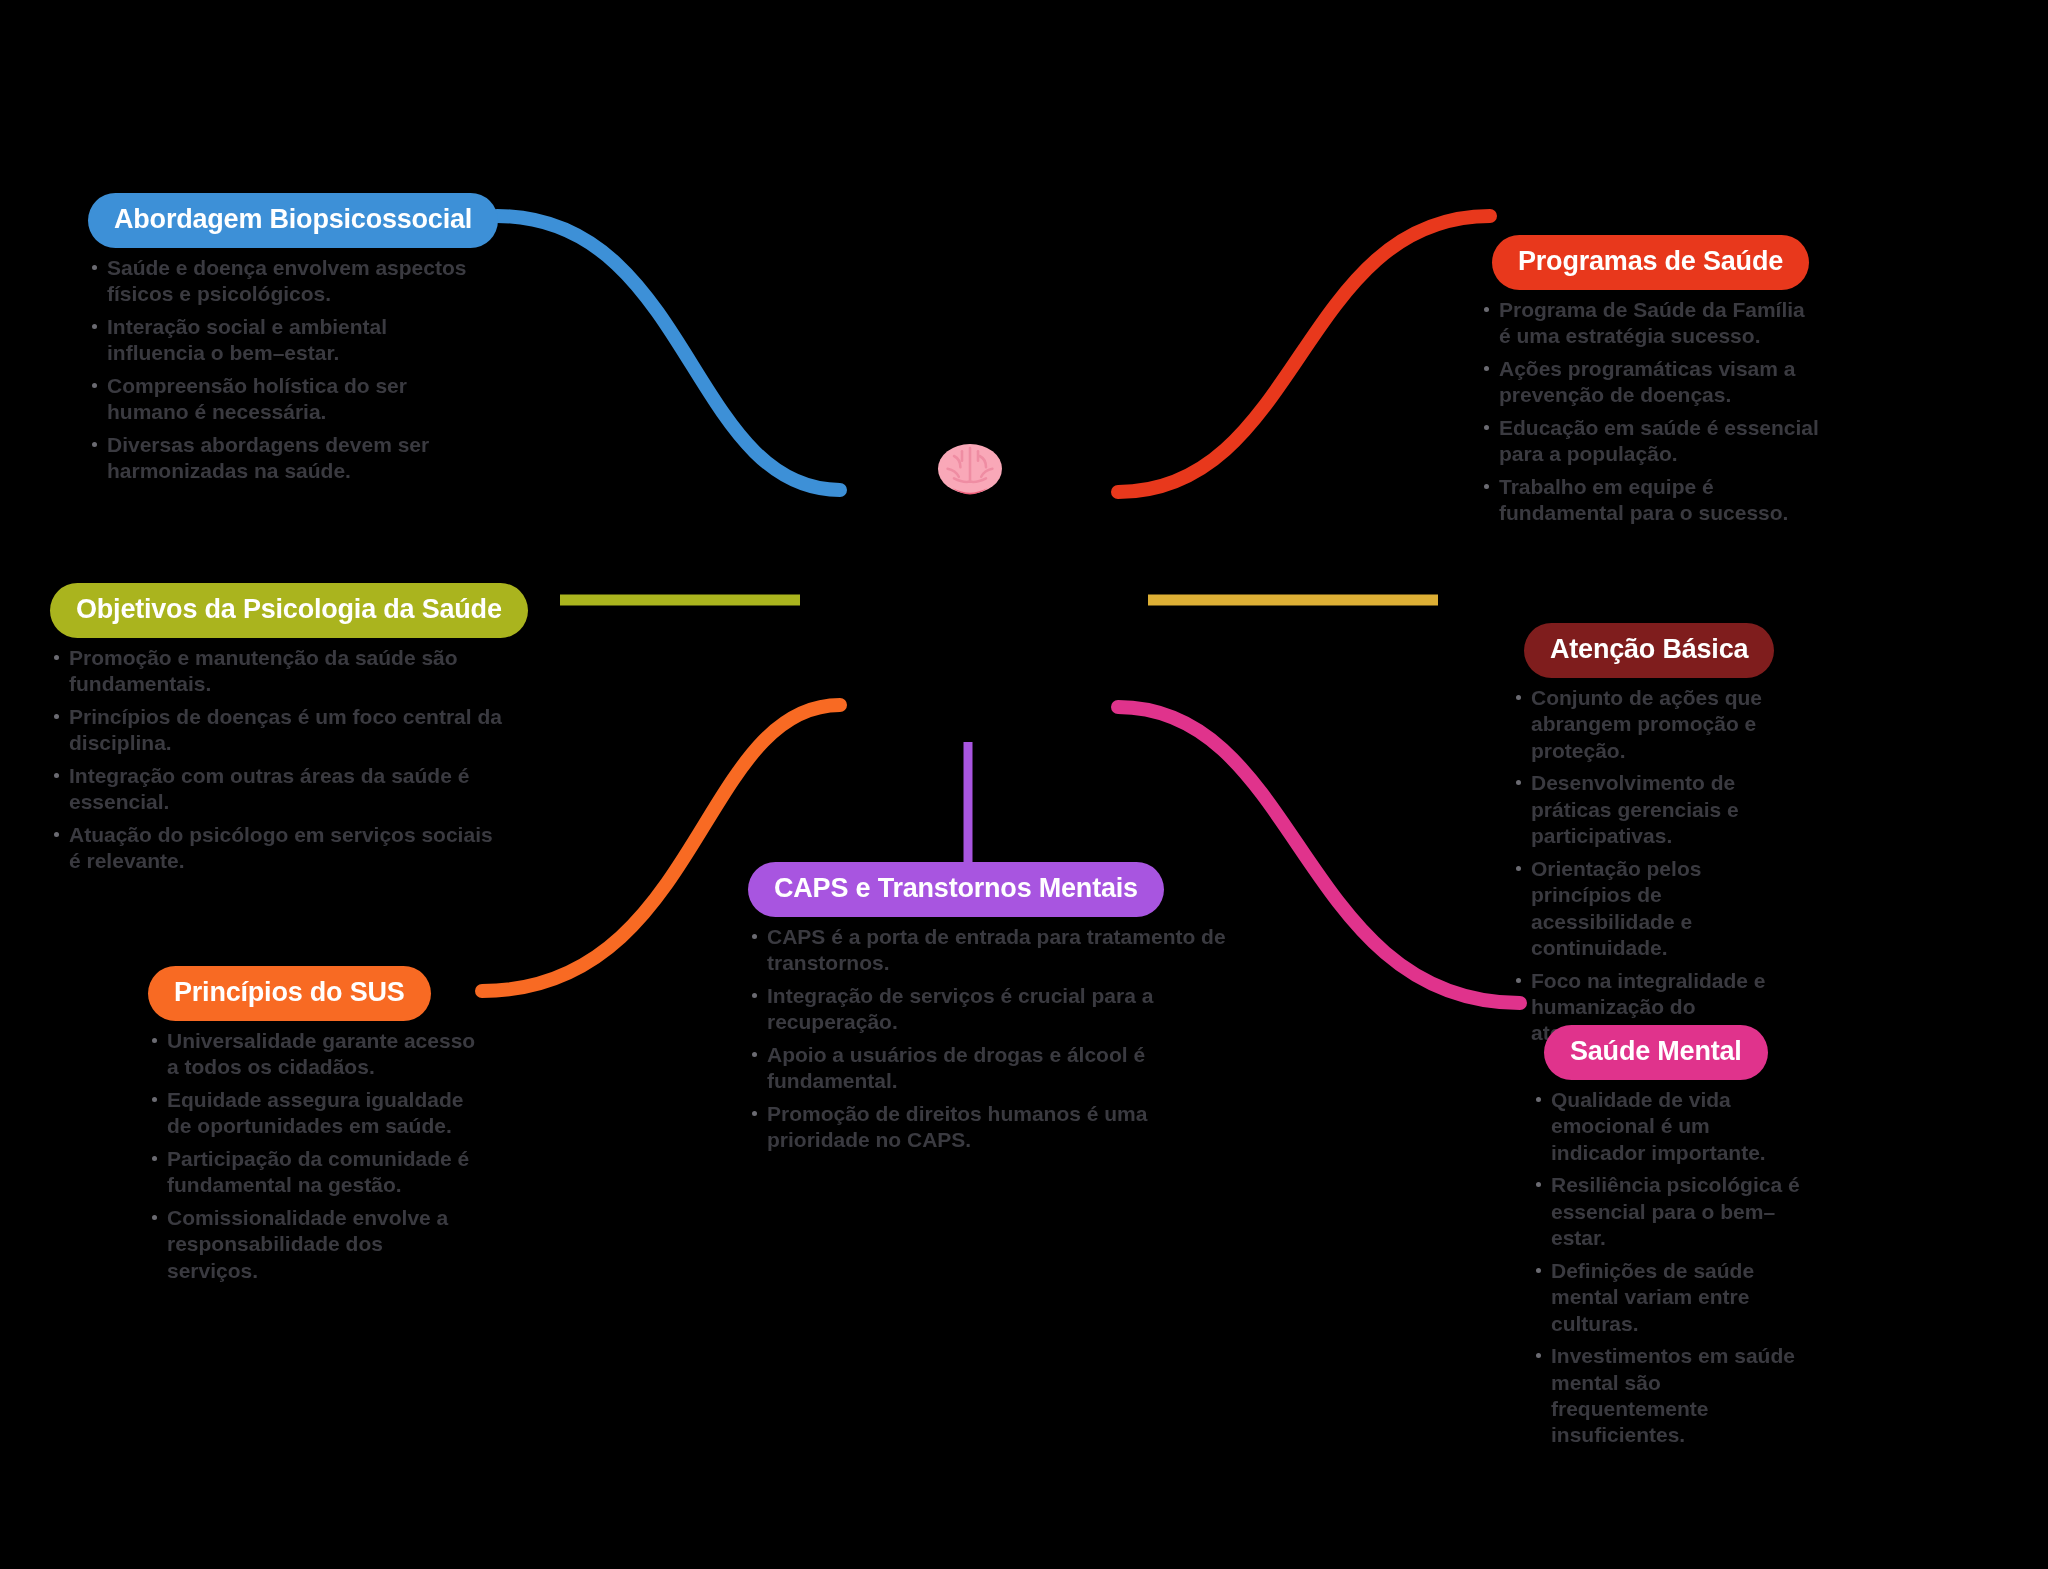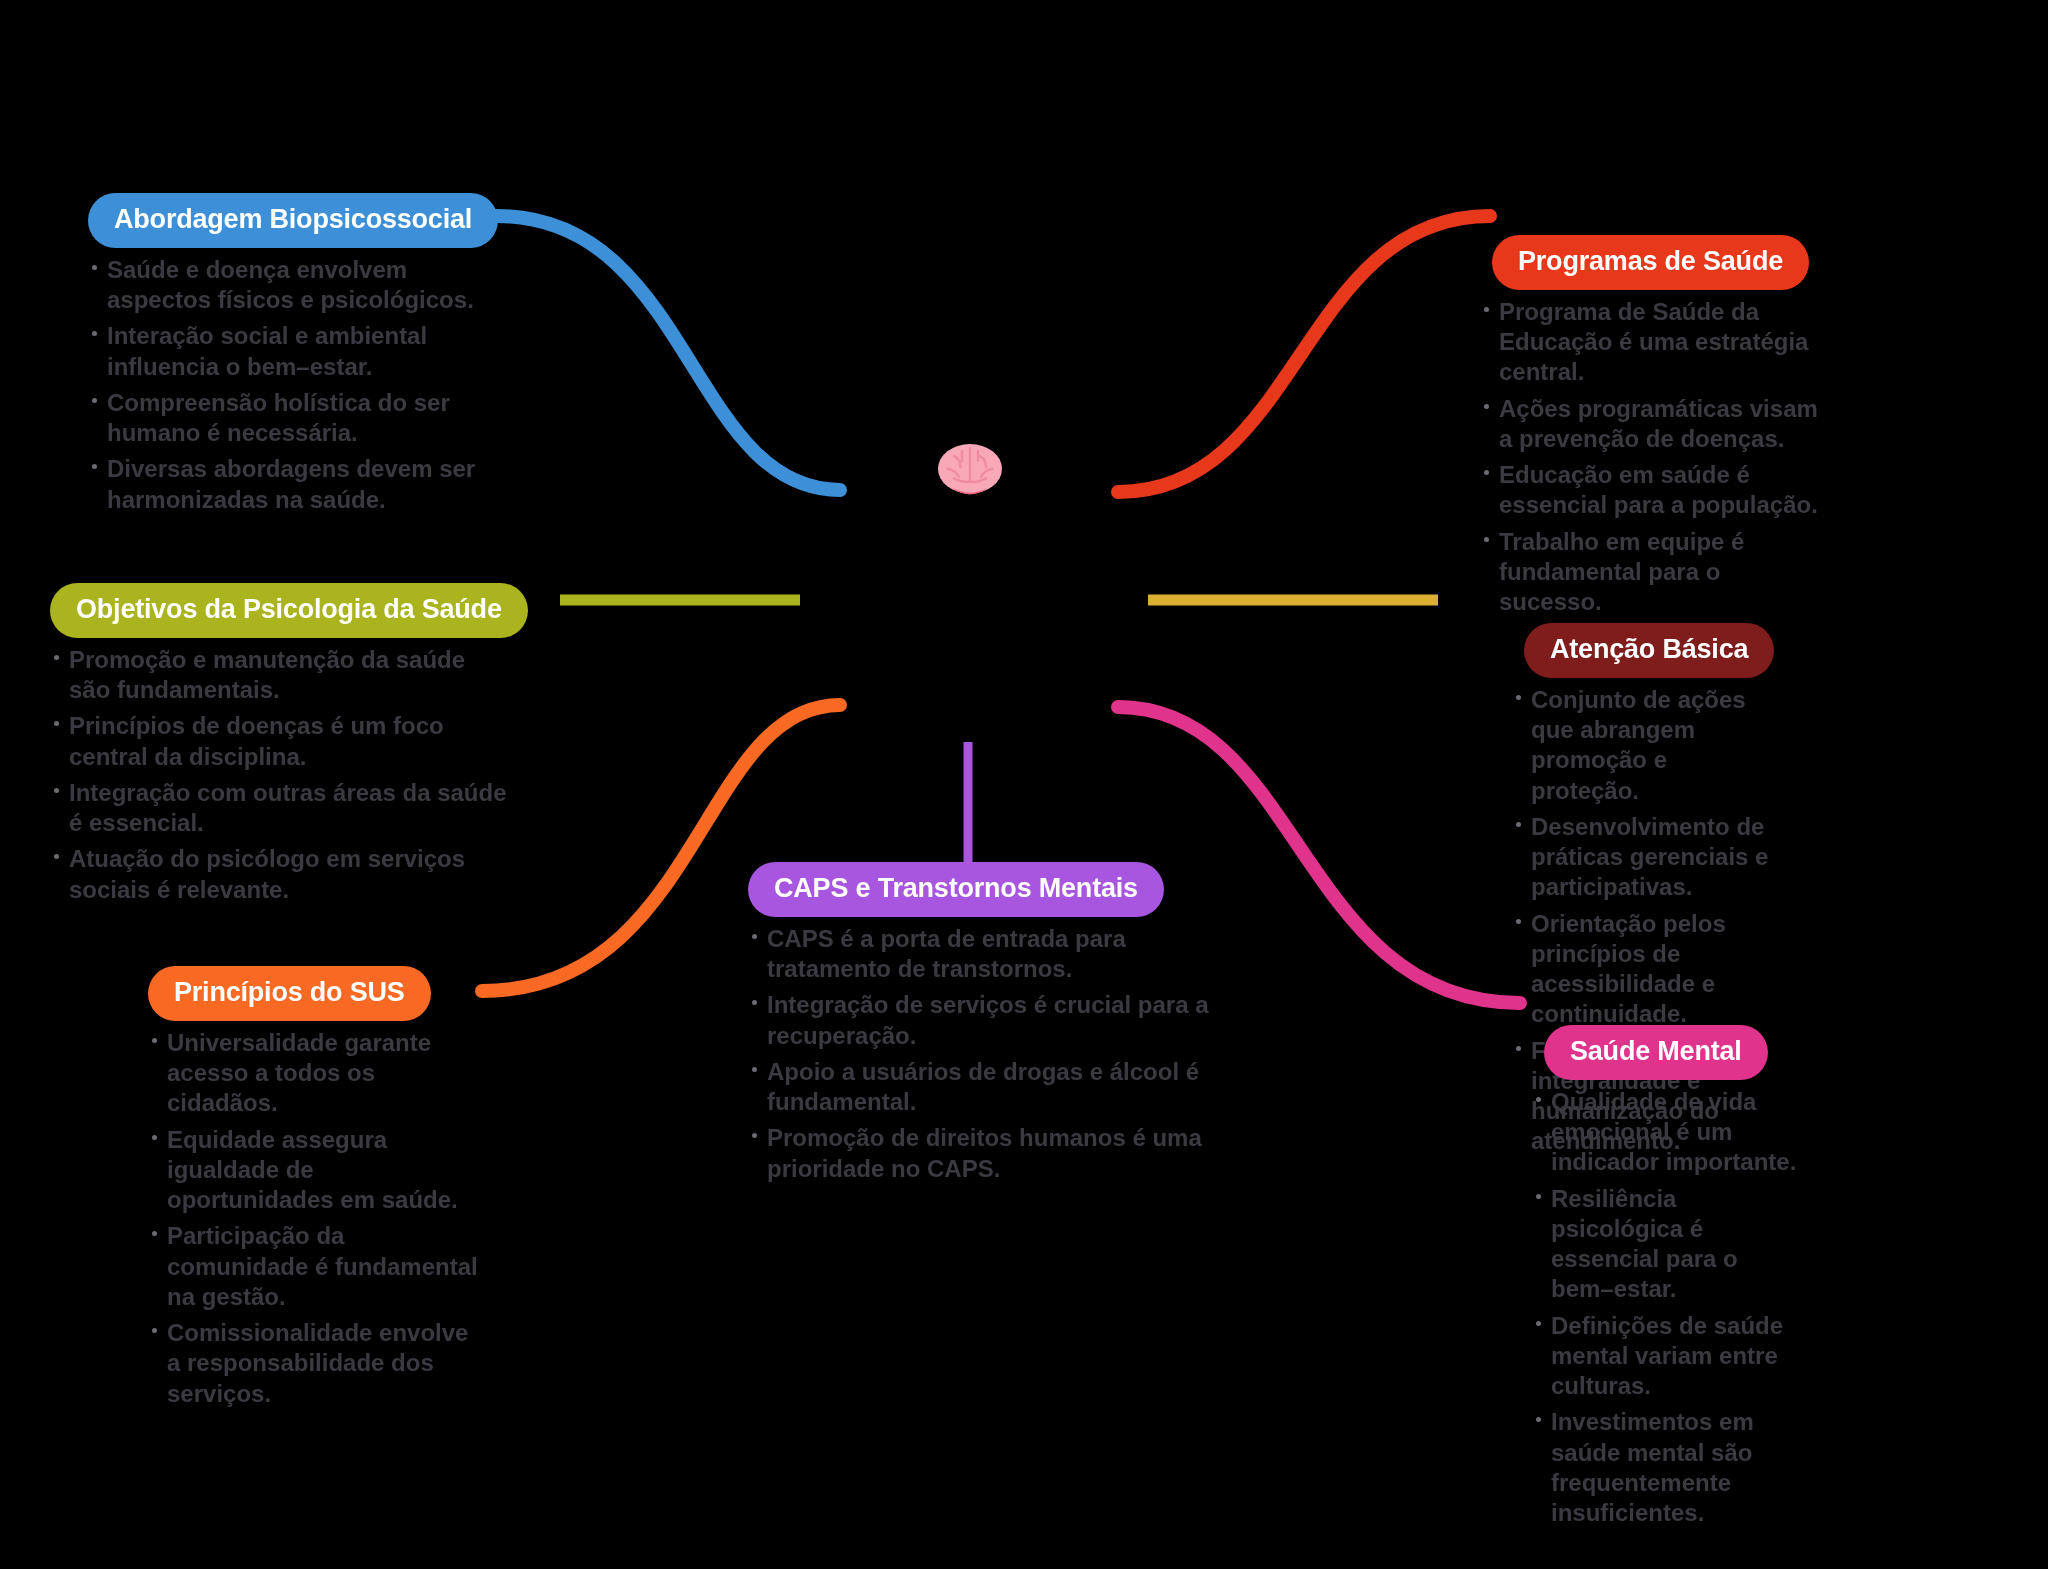--- a/index.html
+++ b/index.html
@@ -37,21 +37,21 @@
     letter-spacing: -0.2px;
   }
   .bullets {
     list-style: none;
     margin: 7px 0 0 0;
     padding: 0;
   }
   .bullets li {
     position: relative;
     color: #3a3a40;
-    font-size: 24px;
+    font-size: 21px;
     line-height: 1.26;
     font-weight: bold;
     margin: 0 0 6px 0;
     padding-left: 19px;
   }
   .bullets li::before {
     content: "";
     position: absolute;
     left: 4px;
     top: 10px;
@@ -126,21 +126,21 @@
       <li>Saúde e doença envolvem aspectos físicos e psicológicos.</li>
       <li>Interação social e ambiental influencia o bem–estar.</li>
       <li>Compreensão holística do ser humano é necessária.</li>
       <li>Diversas abordagens devem ser harmonizadas na saúde.</li>
     </ul>
   </div>
 
   <div class="branch" id="b-programas">
     <div class="pill" style="background: rgb(232, 56, 28);">Programas de Saúde</div>
     <ul class="bullets">
-      <li>Programa de Saúde da Educação é uma estratégia central.</li>
+      <li>Programa de Saúde da Família é uma estratégia sucesso.</li>
       <li>Ações programáticas visam a prevenção de doenças.</li>
       <li>Educação em saúde é essencial para a população.</li>
       <li>Trabalho em equipe é fundamental para o sucesso.</li>
     </ul>
   </div>
 
   <div class="branch" id="b-objetivos">
     <div class="pill" style="background: rgb(170, 180, 30); text-align: right;">Objetivos da Psicologia da Saúde</div>
     <ul class="bullets">
       <li>Promoção e manutenção da saúde são fundamentais.</li>

